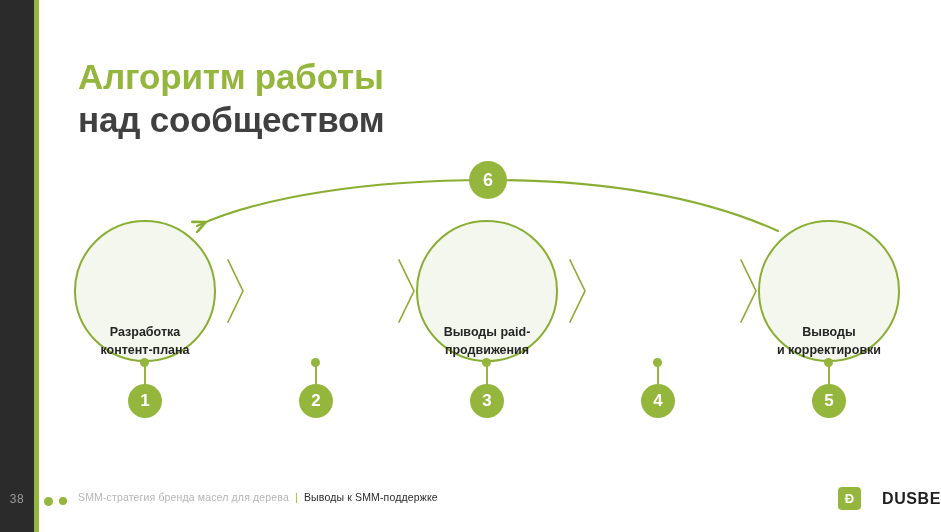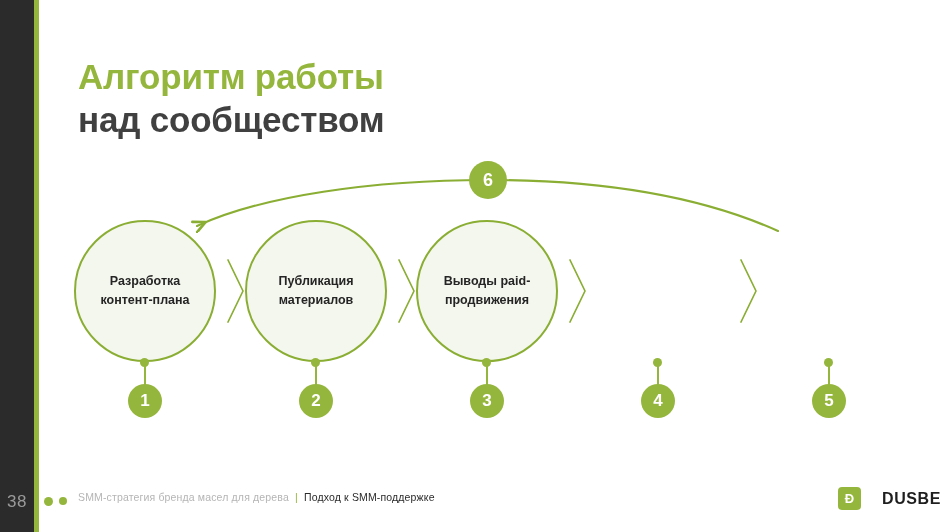--- a/index.html
+++ b/index.html
@@ -30,21 +30,21 @@
     left: 34px; top: 0;
     width: 5px; height: 532px;
     background: #95b63c;
   }
   .page-number {
     position: absolute;
     left: 0; top: 492px;
     width: 34px;
     text-align: center;
     color: #9a9a9a;
-    font-size: 17px;
+    font-size: 12px;
     letter-spacing: .5px;
   }
 
   
   .title-block {
     position: absolute;
     left: 78px; top: 32px;
     width: 600px;
     margin-top: 24px;
   }
@@ -71,21 +71,21 @@
   }
 
   .node {
     position: absolute;
     width: 142px; height: 142px;
     border-radius: 50%;
     background: #f4f7ee;
     border: 2px solid #8aae33;
     box-sizing: border-box;
     display: flex;
-    align-items: center;
+    align-items: flex-end;
     justify-content: center;
   }
   .node-label {
     color: #252525;
     font-size: 12.5px;
     font-weight: bold;
     line-height: 1.5;
     text-align: center;
     white-space: pre-line;
     padding: 0 10px;
@@ -214,27 +214,27 @@
         <path d="M487,366 L487,385"></path>
         <path d="M658,366 L658,385"></path>
         <path d="M829,366 L829,385"></path>
       </g>
     </svg>
 
     <div class="node" style="left:74px;  top:220px;">
       <div class="node-label">Разработка
 контент-плана</div>
     </div>
-    <div class="node" style="left:245px; top:220px;">
-      <div class="node-label">Публикация
-материалов</div>
-    </div>
     <div class="node" style="left:416px; top:220px;">
       <div class="node-label">Выводы paid-
 продвижения</div>
+    </div>
+    <div class="node" style="left:758px; top:220px;">
+      <div class="node-label">Выводы
+и корректировки</div>
     </div>
 
     <div class="stem-dot" style="left:140px; top:358px;"></div>
     <div class="stem-dot" style="left:311px; top:358px;"></div>
     <div class="stem-dot" style="left:482px; top:358px;"></div>
     <div class="stem-dot" style="left:653px; top:358px;"></div>
     <div class="stem-dot" style="left:824px; top:358px;"></div>
 
     <div class="badge" style="left:128px; top:384px;">1</div>
     <div class="badge" style="left:299px; top:384px;">2</div>
@@ -243,21 +243,21 @@
     <div class="badge" style="left:812px; top:384px;">5</div>
 
     <div class="badge badge-top" style="left:469px; top:161px;">6</div>
   </div>
 
   <div class="footer-dot" style="left:44px; top:497px; width:9px; height:9px;"></div>
   <div class="footer-dot" style="left:59px; top:497px; width:8px; height:8px;"></div>
   <div class="footer-text">
     <span class="footer-muted">SMM-стратегия бренда масел для дерева</span>
     <span class="footer-sep">|</span>
-    <span class="footer-strong">Подход к SMM-поддержке</span>
+    <span class="footer-strong">Выводы к SMM-поддержке</span>
   </div>
 
   <div class="logo">
     <div class="logo-mark">
       <span class="logo-glyph">Ð</span>
       <span class="logo-flag">
         <span class="flag-band flag-black"></span>
         <span class="flag-band flag-red"></span>
         <span class="flag-band flag-gold"></span>
       </span>

